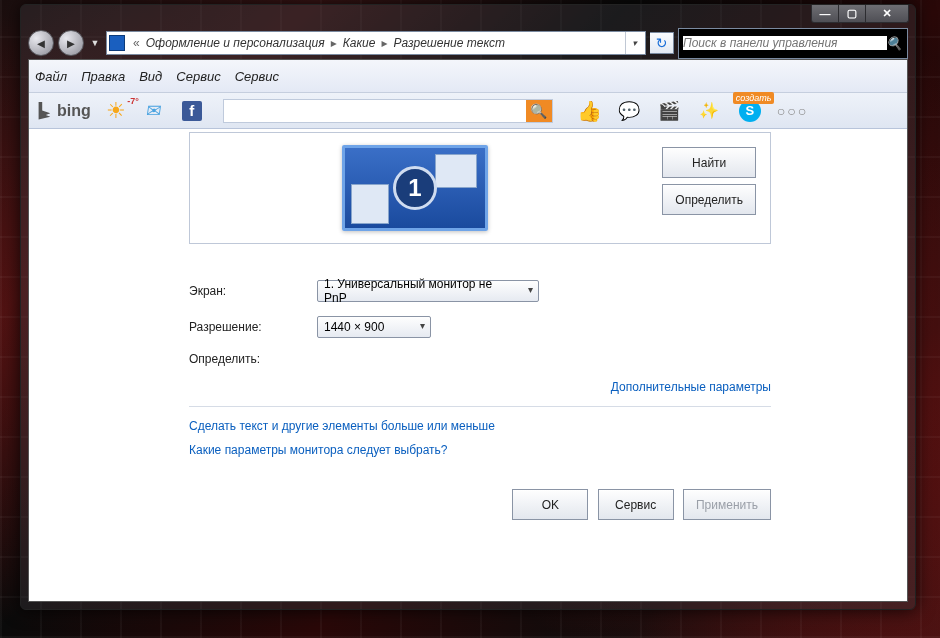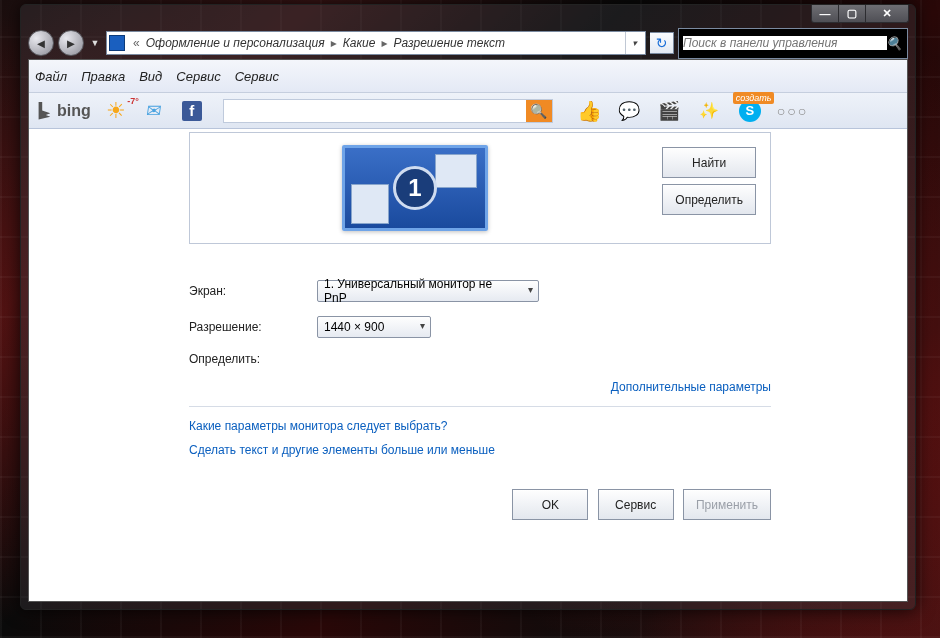--- a/index.html
+++ b/index.html
@@ -239,22 +239,22 @@
             <div class="lbl">Определить:</div>
           </div>
           <div class="adv-link-row">
             <a class="lnk">Дополнительные параметры</a>
           </div>
         </div>
 
         <hr class="sep">
 
         <div class="bottom-links">
+          <a class="lnk">Сделать текст и другие элементы больше или меньше</a>
           <a class="lnk">Какие параметры монитора следует выбрать?</a>
-          <a class="lnk">Сделать текст и другие элементы больше или меньше</a>
         </div>
 
         <div class="dialog-btns">
           <button class="win-btn">OK</button>
           <button class="win-btn">Сервис</button>
           <button class="win-btn disabled">Применить</button>
         </div>
       </div>
     </div>
 

